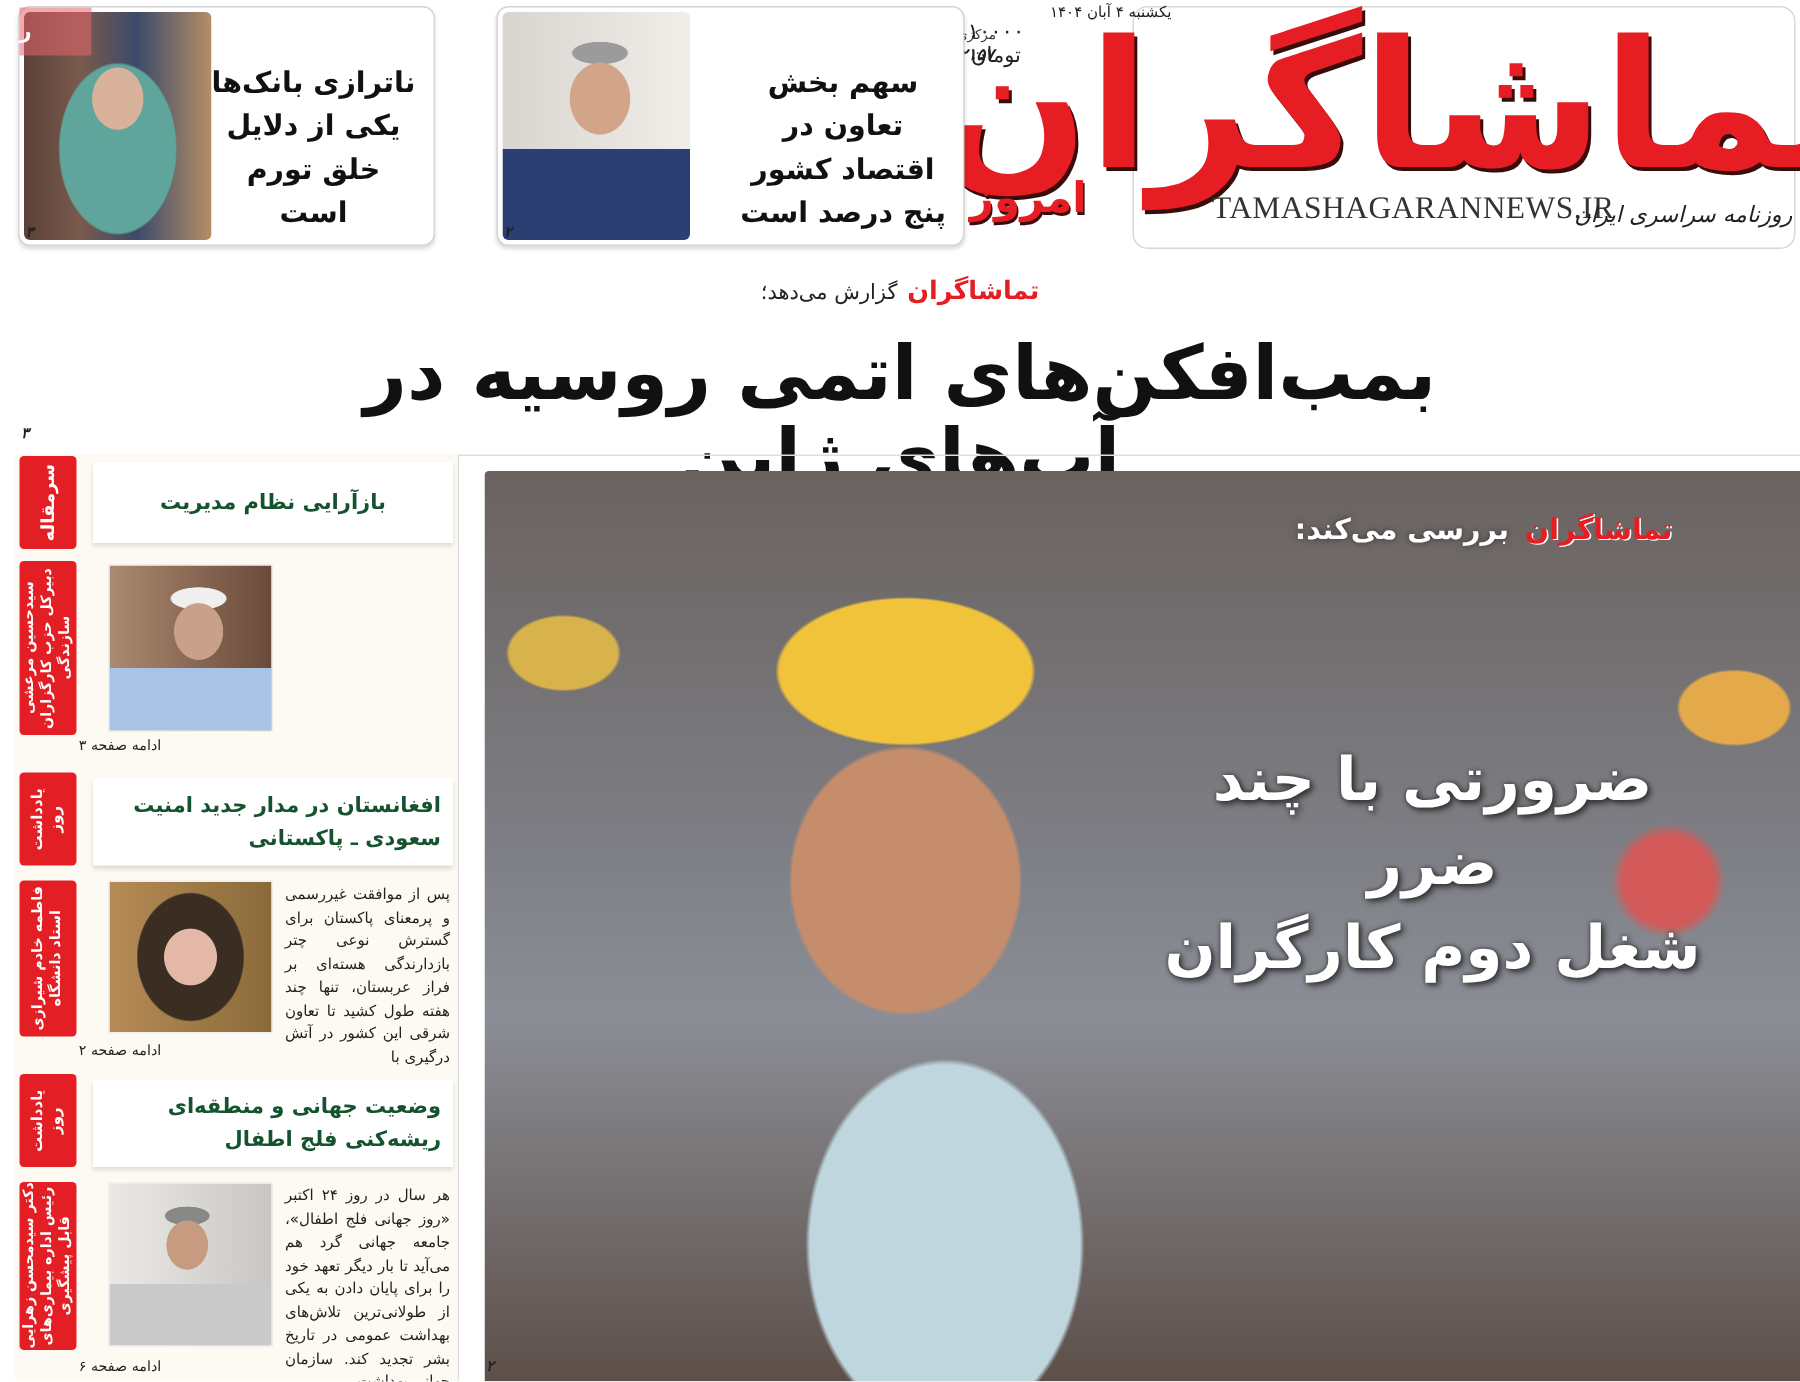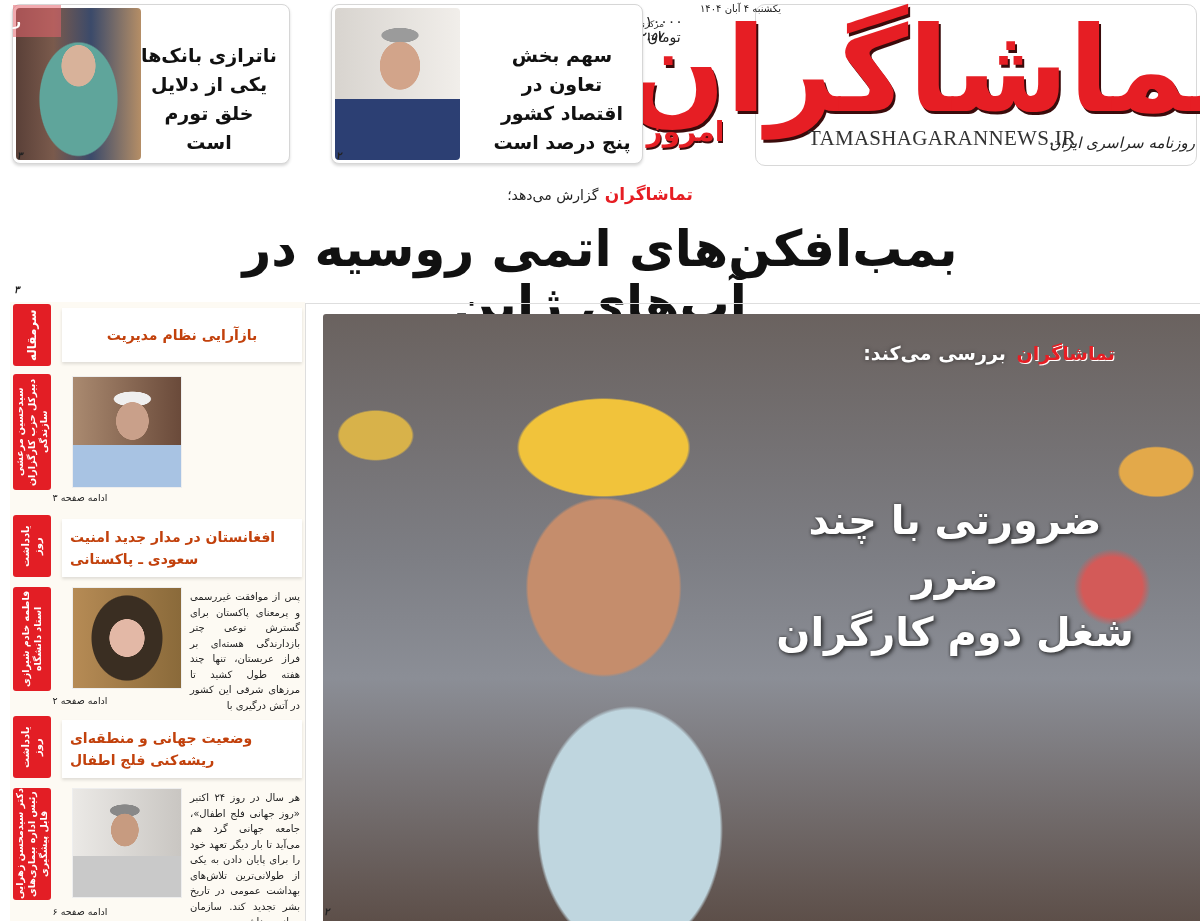--- a/index.html
+++ b/index.html
@@ -128,22 +128,22 @@
   .main-page-num { position: absolute; left: 324px; top: 906px; font-size: 10px; font-weight: bold; font-style: italic; color: #222; }
 
   
   .left-page-num { position: absolute; left: 14px; top: 284px; font-size: 10px; font-weight: bold; font-style: italic; color: #222; }
   .col-bg { position: absolute; left: 10px; top: 302px; width: 295px; height: 619px; background: #fdfaf3; }
   .section {
     position: absolute; left: 10px; width: 292px;
   }
   .section-title-bar {
     position: absolute; left: 52px; right: 0; background: #fff; box-shadow: 0 2px 3px rgba(0,0,0,0.12);
-    display: flex; align-items: center; justify-content: center; text-align: left;
-    font-weight: bold; font-size: 14px; line-height: 22px; color: #c2410c; padding: 0 8px;
+    display: flex; align-items: center; justify-content: center; text-align: right;
+    font-weight: bold; font-size: 14px; line-height: 22px; color: #14532d; padding: 0 8px;
   }
   .label-box {
     position: absolute; left: 3px; width: 38px; background: #e31e25; border-radius: 3px;
     color: #fff; font-size: 10px; font-weight: bold;
     display: flex; align-items: center; justify-content: center;
     writing-mode: vertical-rl; transform: rotate(180deg); text-align: center; line-height: 12px;
   }
   .author-box { font-size: 9.5px; line-height: 12px; }
   .col-photo { position: absolute; left: 62px; width: 110px; border: 1px solid #eee; }
   .col-text {
@@ -205,21 +205,21 @@
   <div class="label-box author-box" style="top:70px; height:116px;">سیدحسین مرعشی دبیرکل حزب کارگزاران سازندگی</div>
   <div class="col-photo ph-man2" style="top:72px; height:112px;"></div>
   <div class="continue" style="top:188px;">ادامه صفحه ۳</div>
 </div>
 
 <div class="section" style="top:515px; height:195px;">
   <div class="label-box" style="top:0; height:62px;">یادداشت روز</div>
   <div class="section-title-bar" style="top:4px; height:58px;">افغانستان در مدار جدید امنیت سعودی ـ پاکستانی</div>
   <div class="label-box author-box" style="top:72px; height:104px;">فاطمه خادم شیرازی استاد دانشگاه</div>
   <div class="col-photo ph-woman2" style="top:72px; height:102px;"></div>
-  <div class="col-text" style="top:74px;">پس از موافقت غیررسمی و پرمعنای پاکستان برای گسترش نوعی چتر بازدارندگی هسته‌ای بر فراز عربستان، تنها چند هفته طول کشید تا مرزهای شرقی این کشور در آتش درگیری با</div>
+  <div class="col-text" style="top:74px;">پس از موافقت غیررسمی و پرمعنای پاکستان برای گسترش نوعی چتر بازدارندگی هسته‌ای بر فراز عربستان، تنها چند هفته طول کشید تا تعاون شرقی این کشور در آتش درگیری با</div>
   <div class="continue" style="top:180px;">ادامه صفحه ۲</div>
 </div>
 
 <div class="section" style="top:716px; height:205px;">
   <div class="label-box" style="top:0; height:62px;">یادداشت روز</div>
   <div class="section-title-bar" style="top:4px; height:58px;">وضعیت جهانی و منطقه‌ای ریشه‌کنی فلج اطفال</div>
   <div class="label-box author-box" style="top:72px; height:112px;">دکتر سیدمحسن زهرایی رئیس اداره بیماری‌های قابل پیشگیری</div>
   <div class="col-photo ph-man3" style="top:72px; height:110px;"></div>
   <div class="col-text" style="top:74px;">هر سال در روز ۲۴ اکتبر «روز جهانی فلج اطفال»، جامعه جهانی گرد هم می‌آید تا بار دیگر تعهد خود را برای پایان دادن به یکی از طولانی‌ترین تلاش‌های بهداشت عمومی در تاریخ بشر تجدید کند. سازمان جهانی بهداشت...</div>
   <div class="continue" style="top:190px;">ادامه صفحه ۶</div>

